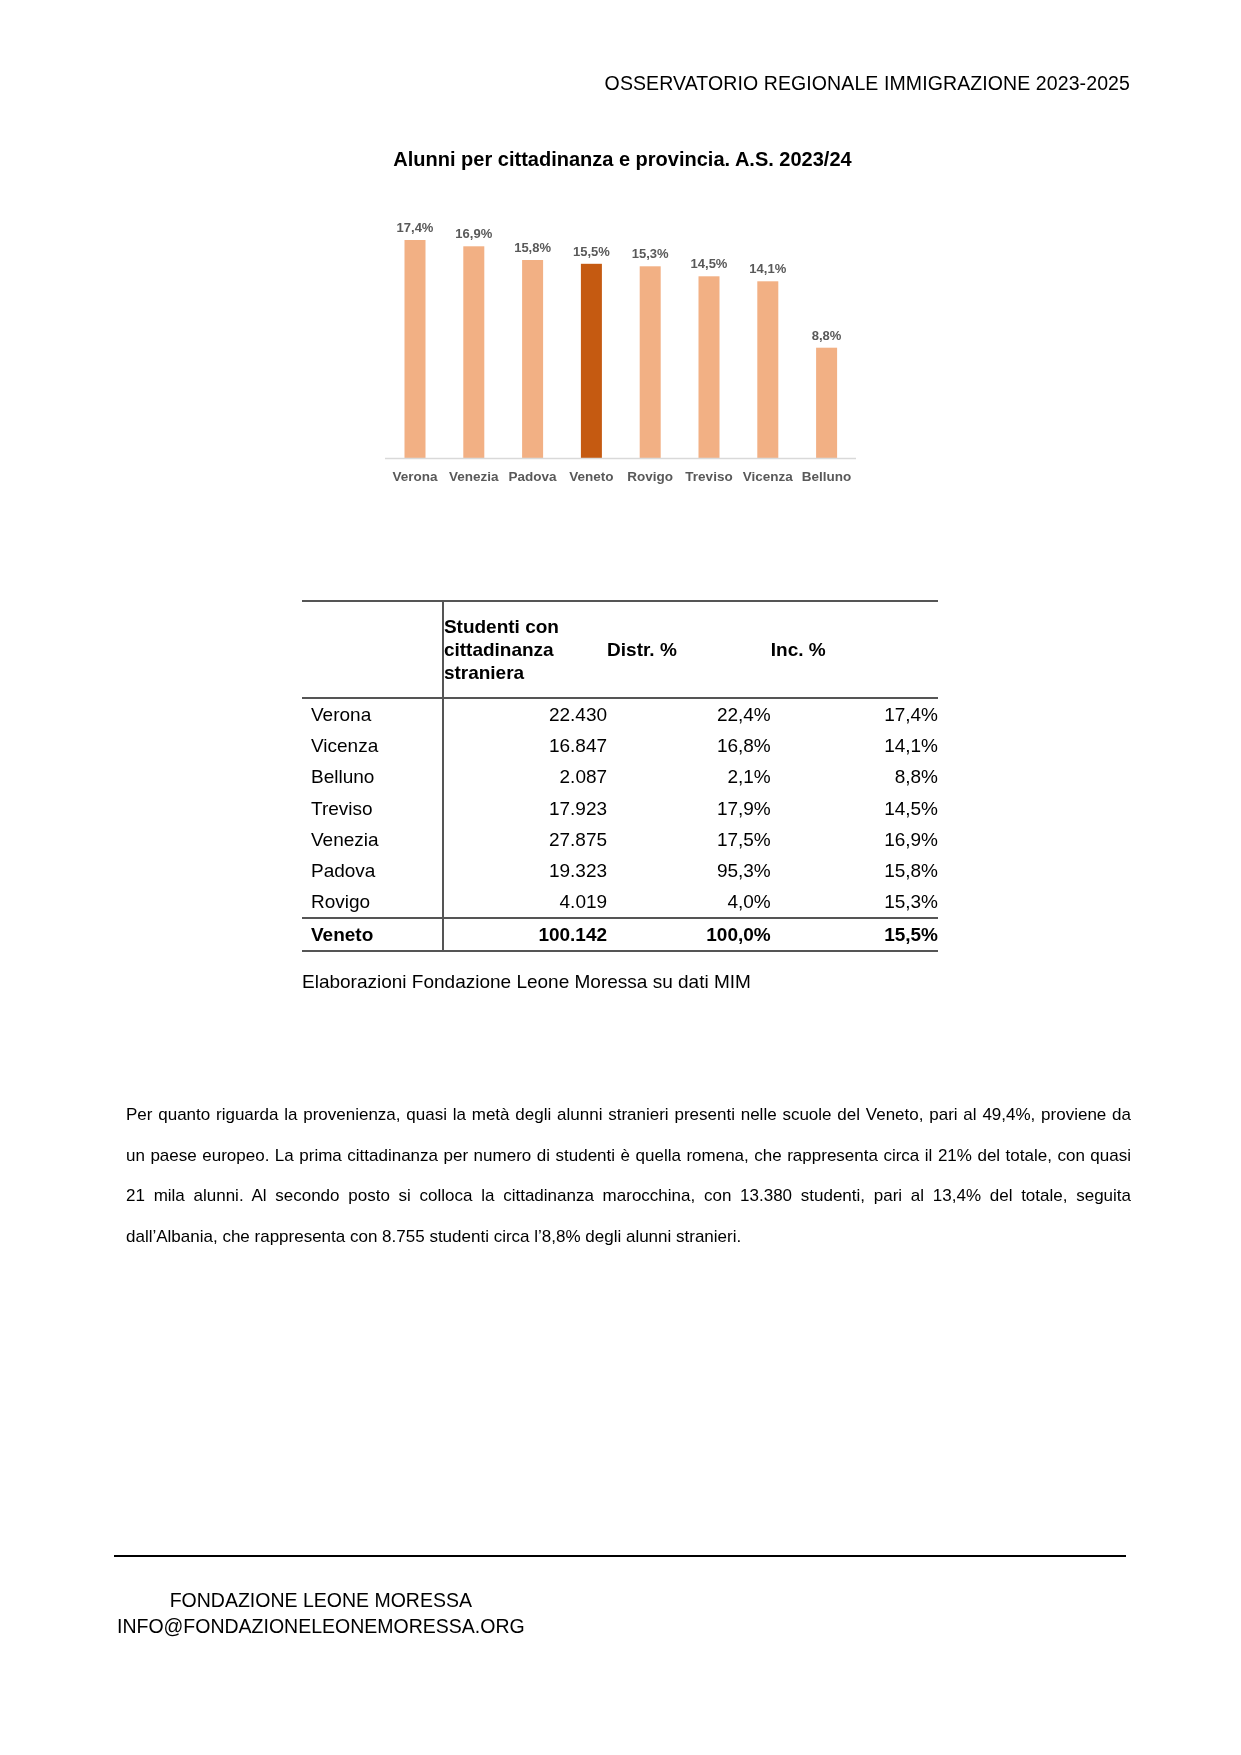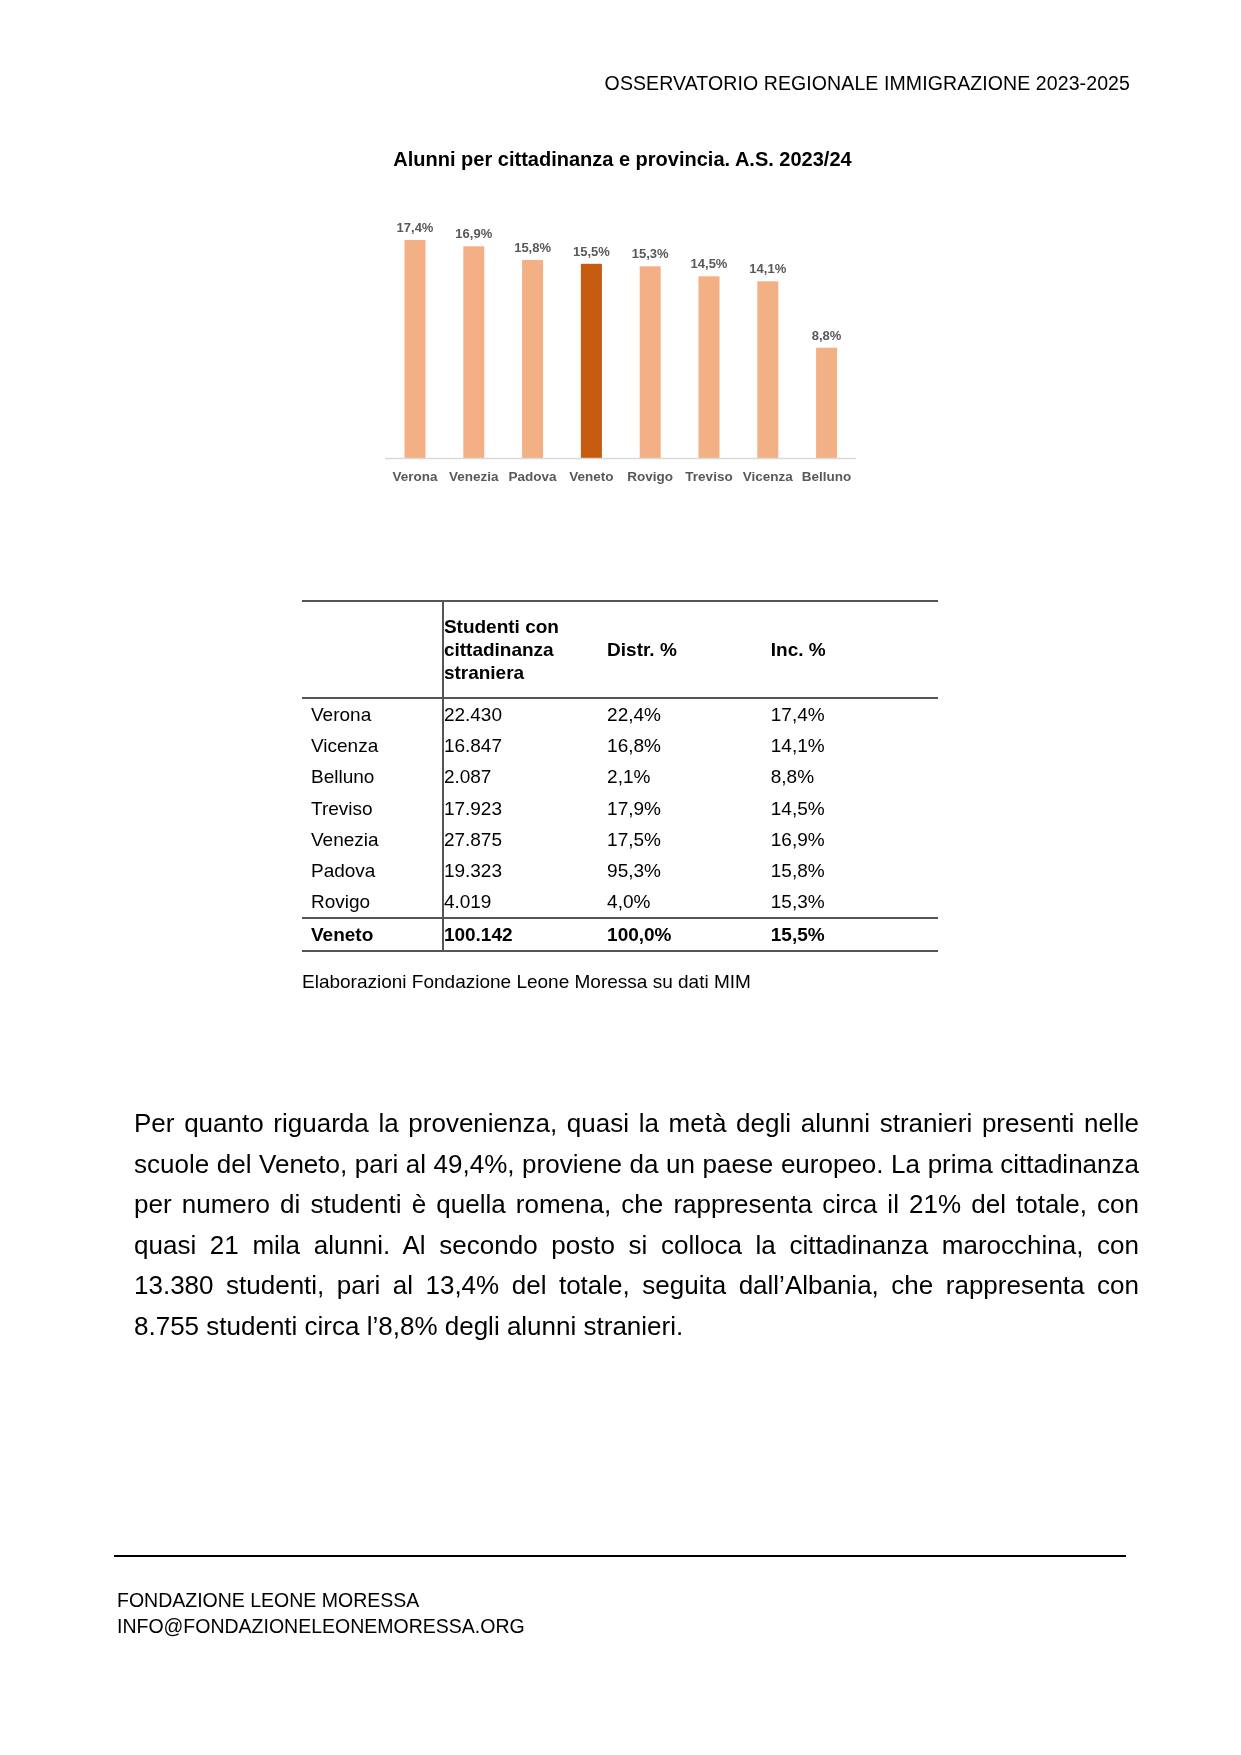--- a/index.html
+++ b/index.html
@@ -24,42 +24,42 @@
       position: absolute; left: 302px; top: 600px; width: 636px;
       border-collapse: collapse; font-size: 19px;
     }
     .data-table th, .data-table td { padding: 0; }
     .data-table thead tr { height: 97px; }
     .data-table thead th {
       border-top: 2px solid #555; border-bottom: 2px solid #555;
       font-weight: bold; text-align: left; vertical-align: middle; line-height: 23px;
     }
     .data-table tbody tr { height: 31.3px; }
-    .data-table td { text-align: left; line-height: 31px; }
+    .data-table td { text-align: right; line-height: 31px; }
     .data-table td.name { text-align: left; padding-left: 9px; }
     .data-table .c0 { width: 133px; border-right: 2px solid #555; }
     .data-table .c1 { width: 165px; }
     .data-table .c2 { width: 167px; }
     .data-table .c3 { width: 171px; }
     .data-table tr.total td { font-weight: bold; border-top: 2px solid #555; border-bottom: 2px solid #555; }
     .caption {
       position: absolute; top: 971px; left: 302px; width: 636px; text-align: left; font-size: 19px;
     }
     .body-para {
       position: absolute; top: 1087px; left: 118px; width: 1005px;
-      font-size: 26px; line-height: 40.5px; text-align: justify; margin: 16px;
+      font-size: 17px; line-height: 40.5px; text-align: justify; margin: 8px;
     }
     .footer-rule {
       position: absolute; top: 1555px; left: 114px; width: 1012px; height: 0;
       border-top: 2px solid #000;
     }
     .footer {
       position: absolute; top: 1587px; left: 117px; font-size: 19.5px; line-height: 26px;
     }
-    .footer div { white-space: nowrap; }
+    .footer div { white-space: nowrap; text-align: center; }
   </style>
 </head>
 <body>
 
 <div class="running-header">OSSERVATORIO REGIONALE IMMIGRAZIONE 2023-2025</div>
 
 <div class="chart-title"><span>Alunni per cittadinanza e provincia. A.S. 2023/24</span></div>
 
 <svg id="chart-svg" width="490" height="280" xmlns="http://www.w3.org/2000/svg">
   <g id="bars-layer">

